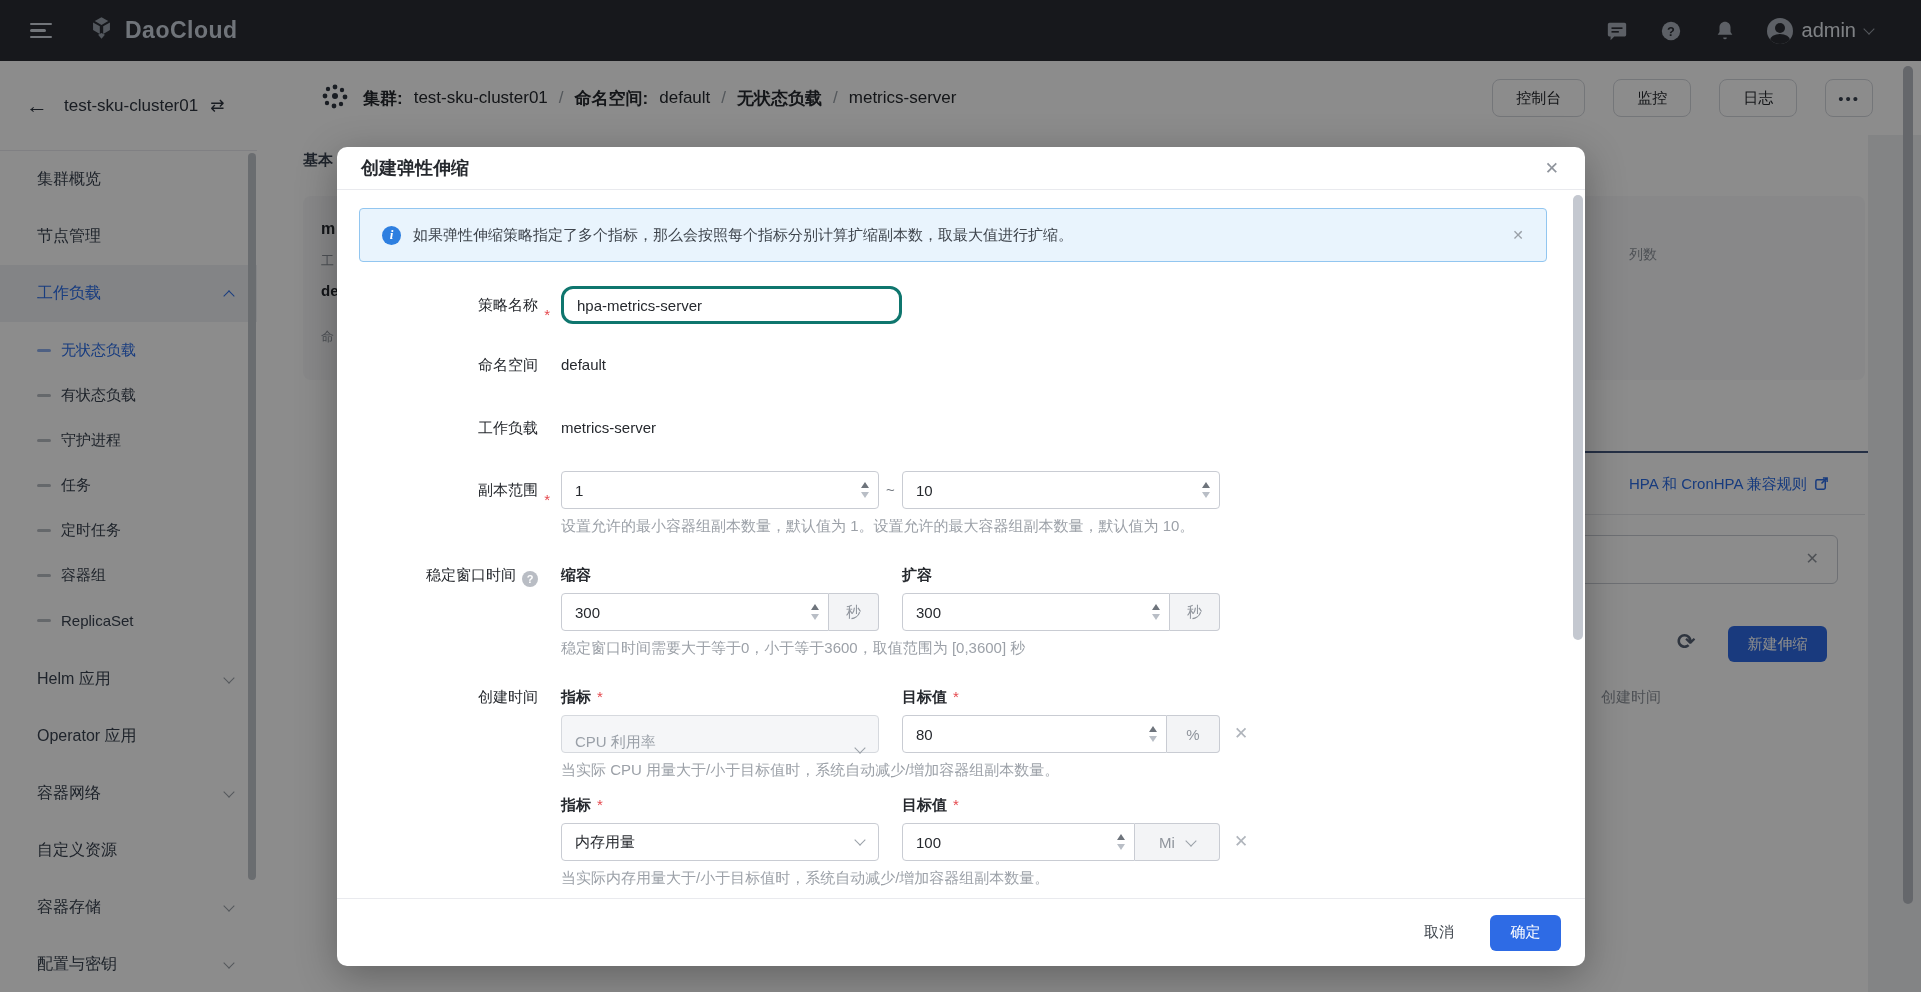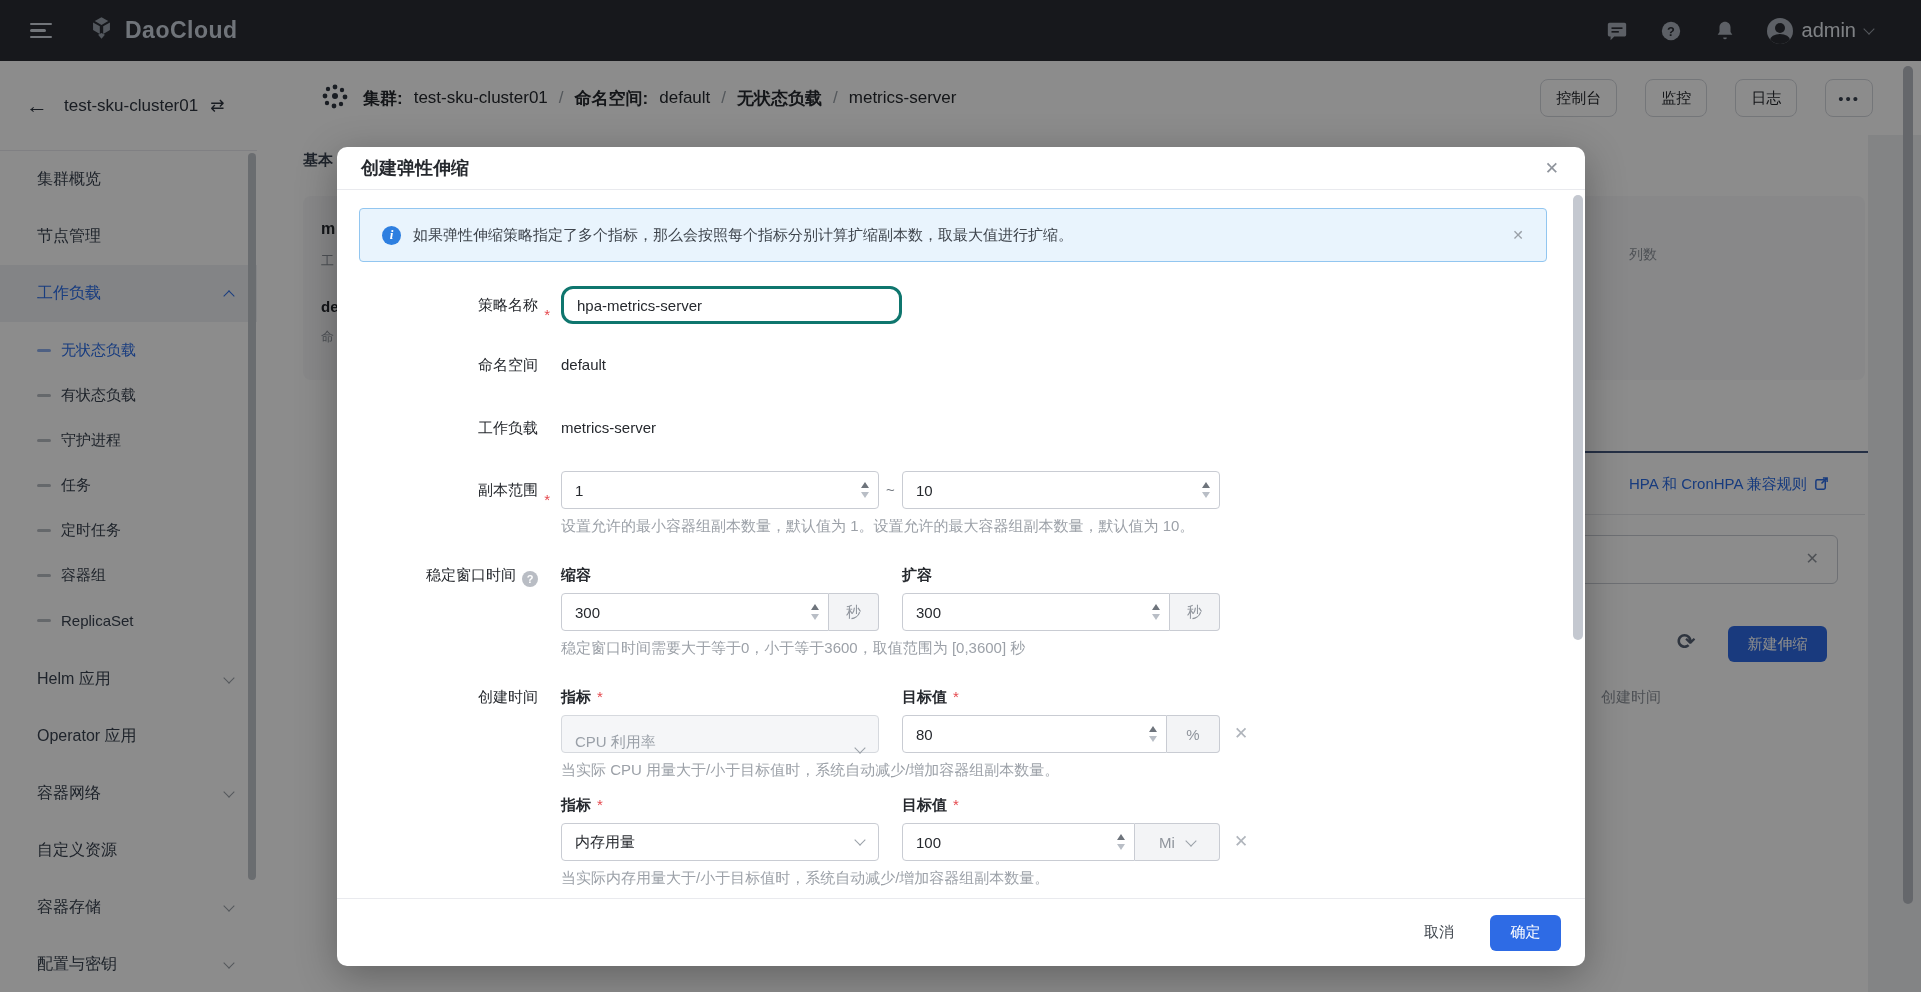--- a/index.html
+++ b/index.html
@@ -40,31 +40,31 @@
   .sub-block { padding:6px 0 8px 0; }
   .side-scroll { position:absolute; right:1px; top:92px; width:8px; height:727px; border-radius:4px; background:#c2c6cd; }
 
   
   .main-header { position:absolute; left:257px; top:61px; right:0; height:74px; background:#fff; display:flex; align-items:center; z-index:0; }
   .crumb { display:flex; align-items:center; margin-left:61px; gap:11px; font-size:17px; color:#26292e; }
   .crumb .lbl { font-weight:700; }
   .crumb .sep { color:#9aa0a8; }
   .crumb .strong { font-weight:700; }
   .hdr-actions { margin-left:auto; display:flex; align-items:center; gap:28px; padding-right:48px; }
-  .hdr-btn { height:38px; padding:0 15px; border:1px solid #d4d7dd; border-radius:8px; background:#fff; font-size:15px; color:#26292e; display:flex; align-items:center; cursor:pointer; font-family:inherit; }
+  .hdr-btn { height:38px; padding:0 23px; border:1px solid #d4d7dd; border-radius:8px; background:#fff; font-size:15px; color:#26292e; display:flex; align-items:center; cursor:pointer; font-family:inherit; }
   .hdr-btn.more { padding:0 12px; letter-spacing:2px; color:#3a4350; }
 
   
   .main-content { position:absolute; left:257px; top:135px; right:0; bottom:0; background:#fff; }
   .bg-tab { position:absolute; left:46px; top:16px; font-size:15px; font-weight:600; color:#3a4350; }
   .bg-card { position:absolute; left:46px; top:61px; width:1562px; height:184px; background:#f7f8fa; border-radius:8px; overflow:hidden; }
   .frag { position:absolute; white-space:nowrap; }
   .frag.m  { left:18px; top:24px;  font-size:16px; font-weight:700; color:#26292e; }
   .frag.g  { left:18px; top:56px;  font-size:13px; color:#8f949c; }
-  .frag.de { left:18px; top:102px; font-size:15px; font-weight:600; color:#26292e; }
+  .frag.de { left:18px; top:86px; font-size:15px; font-weight:600; color:#26292e; }
   .frag.mi { left:18px; top:132px; font-size:13px; color:#8f949c; }
   .frag.lc { left:1326px; top:50px; font-size:14px; color:#8f949c; }
   .tabline { position:absolute; left:1243px; top:316px; width:380px; height:2px; background:#44587e; }
   .hpa-link { position:absolute; left:1372px; top:340px; display:flex; align-items:center; gap:7px; font-size:15px; color:#2b6ce5; cursor:pointer; }
   .bg-divider { position:absolute; left:1243px; top:379px; width:365px; height:1px; background:#e3e5e9; }
   .bg-search { position:absolute; left:1180px; top:400px; width:401px; height:49px; border:1px solid #c9ccd3; border-radius:6px; background:#fff; }
   .bg-search .clear-x { position:absolute; right:18px; top:13px; font-size:16px; color:#8f949c; cursor:pointer; }
   .bg-refresh { position:absolute; left:1420px; top:494px; font-size:22px; color:#566174; font-weight:bold; cursor:pointer; }
   .bg-newbtn { position:absolute; left:1471px; top:491px; width:99px; height:36px; background:#2e6be5; color:#fff; font-size:15px; border:none; border-radius:6px; cursor:pointer; font-family:inherit; }
   .bg-colhdr { position:absolute; left:1344px; top:553px; font-size:15px; color:#8f949c; }

